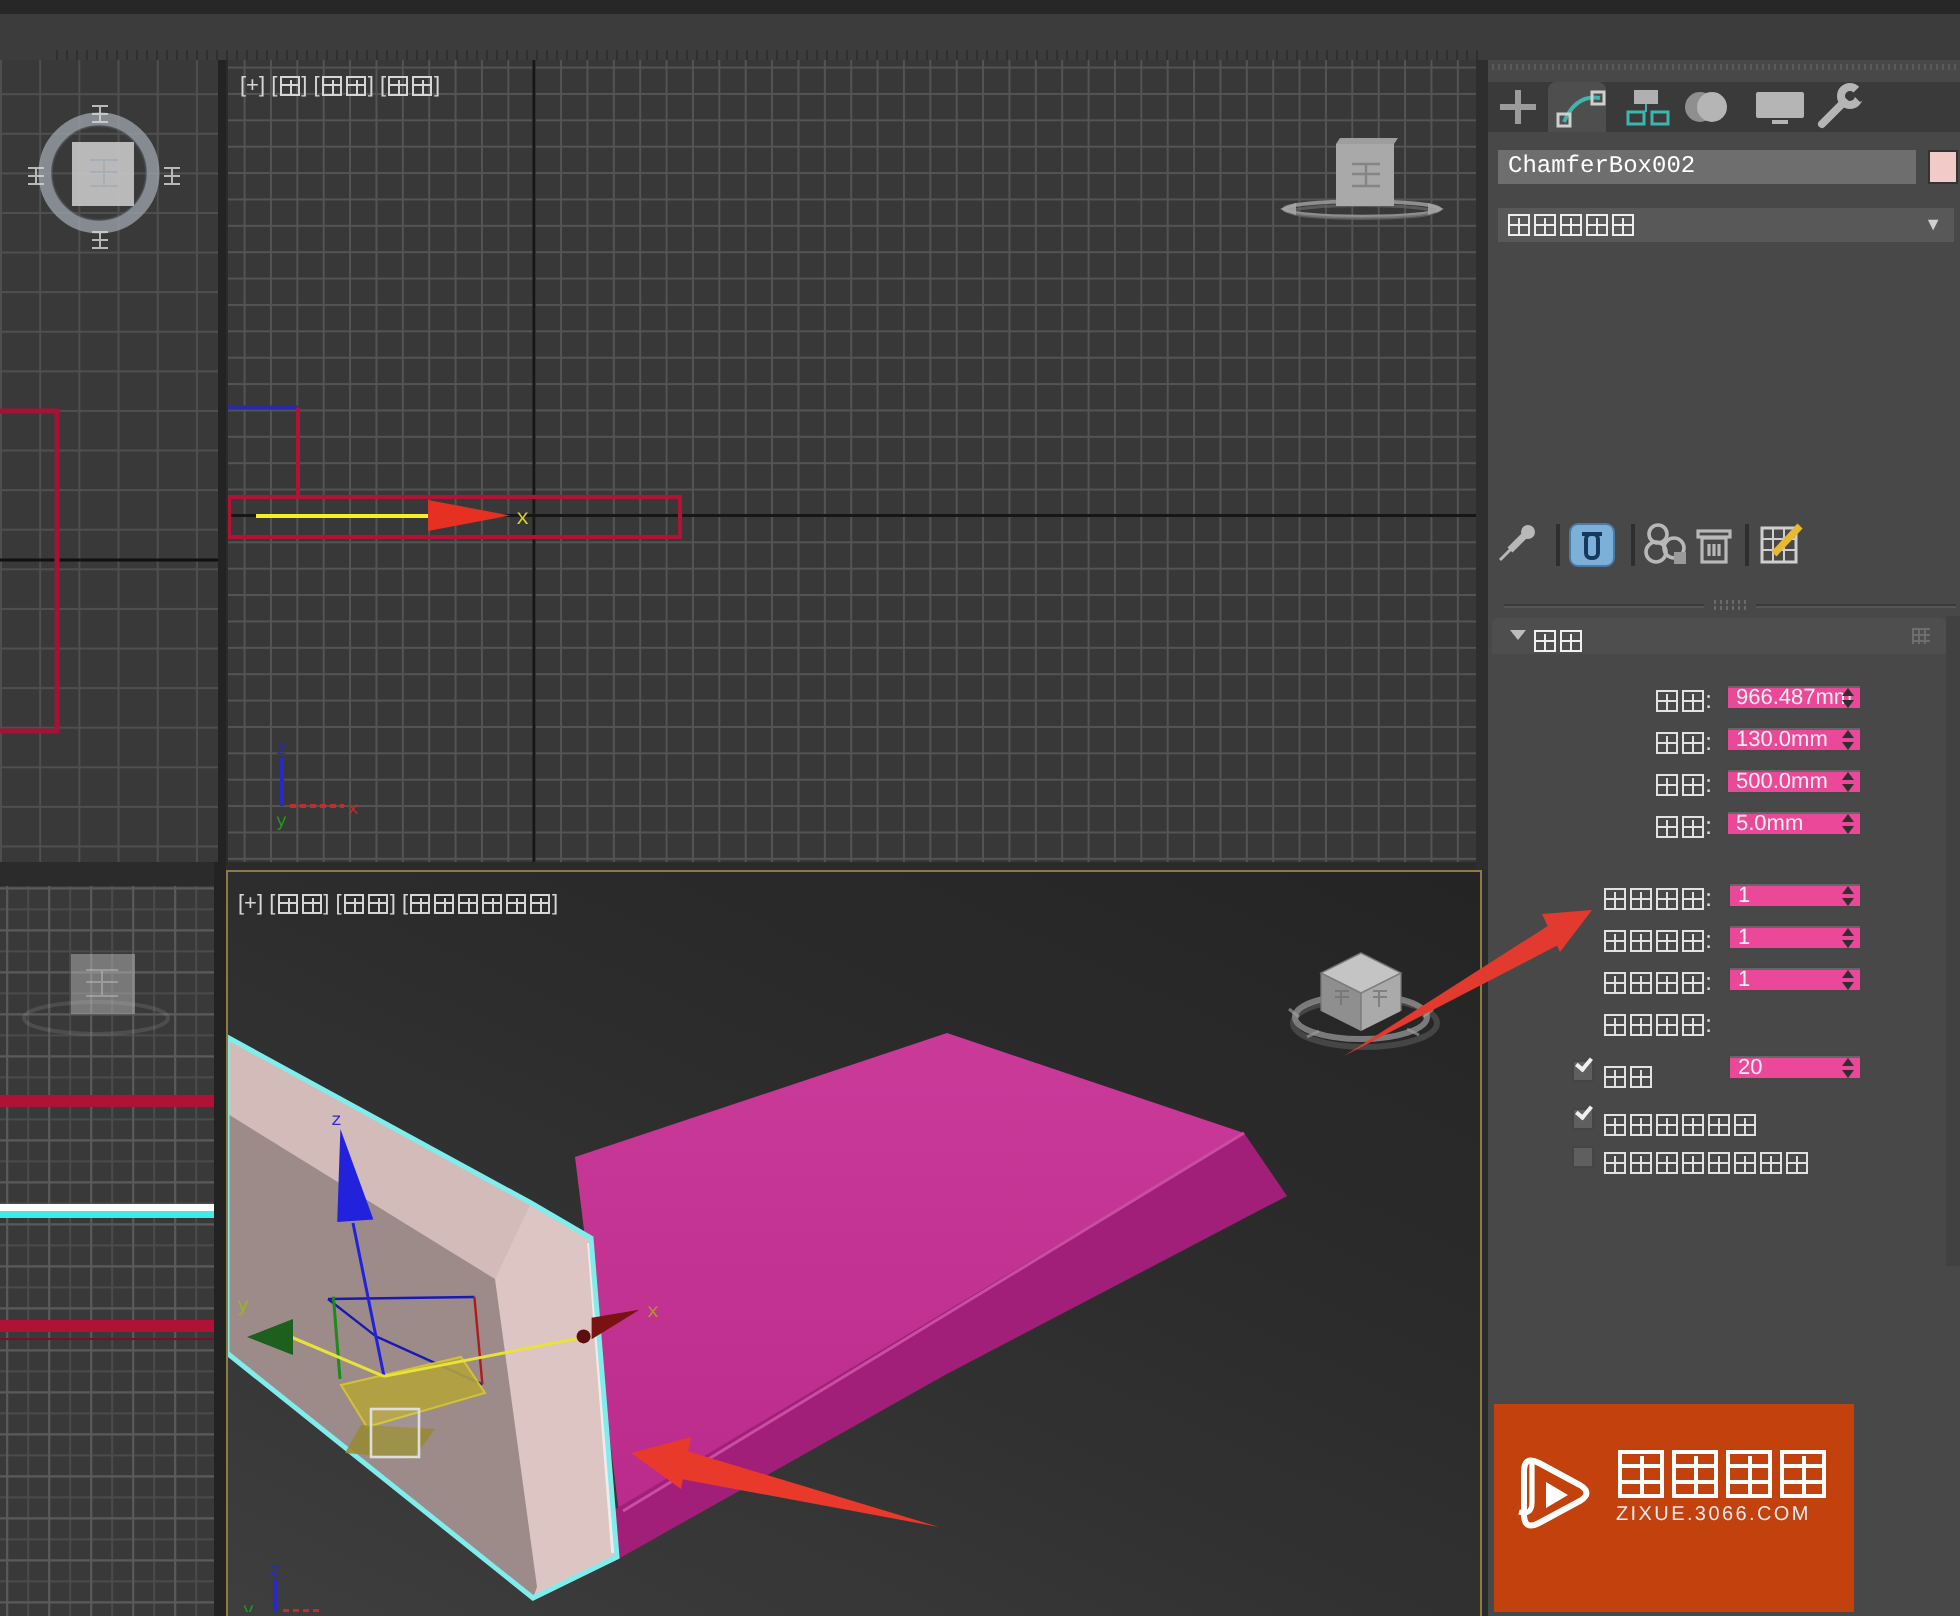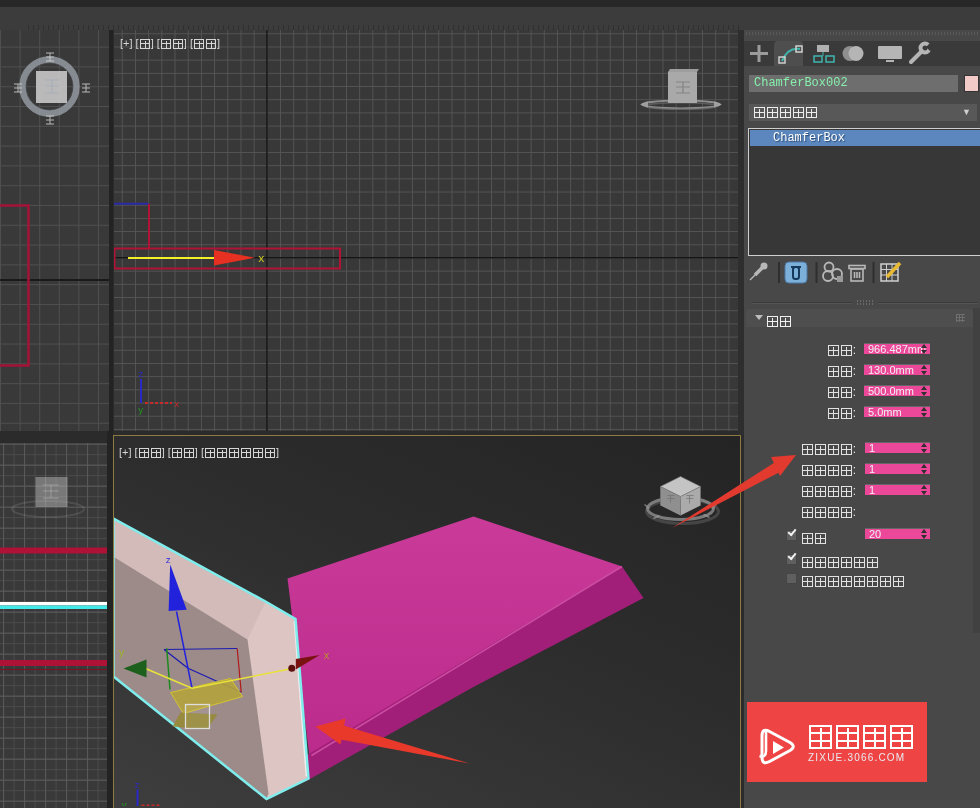--- a/index.html
+++ b/index.html
@@ -37,21 +37,21 @@
 background-image:linear-gradient(to right,#5a5a5a 1px,transparent 1px),linear-gradient(to bottom,#5a5a5a 1px,transparent 1px),linear-gradient(to right,#4b4b4b 1px,transparent 1px),linear-gradient(to bottom,#4b4b4b 1px,transparent 1px);
 background-size:21px 21px,21px 21px,10.5px 10.5px,10.5px 10.5px;background-position:3.1px 0.7px}
 #vpF{left:114px;top:30px;width:624px;height:401px;background:#383838;
 background-image:linear-gradient(to right,#545454 1px,transparent 1px),linear-gradient(to bottom,#545454 1px,transparent 1px);
 background-size:13.2px 13.2px;background-position:7.8px 3.3px}
 #vpP{left:113px;top:435px;width:628px;height:374px;border:1.5px solid #8e7b42;border-bottom:none;
 background:linear-gradient(205deg,#242424 0%,#2d2d2d 45%,#3e3e3e 100%)}
 .vlabel{position:absolute;left:6px;top:7px;color:#d6d6d6;font-size:11px;letter-spacing:0px;white-space:nowrap}
 
 #panel{left:744px;top:30px;width:236px;height:778px;background:#484848}
-.fld{position:absolute;background:#6e6e6e;color:#86efac;font-family:"Liberation Mono",monospace;font-size:12px;line-height:17px;padding-left:5px}
+.fld{position:absolute;background:#6e6e6e;color:#ffffff;font-family:"Liberation Mono",monospace;font-size:12px;line-height:17px;padding-left:5px}
 .spin{position:absolute;background:#ec4899;border:1px solid #474747;box-shadow:inset 0 1px 0 #666;color:#f0f0f0;font-size:11px;line-height:11px;padding:1px 0 0 4px}
 .lbl{position:absolute;color:#e2e2e2;font-size:12px;white-space:nowrap;text-align:right}
 .cb{position:absolute;width:11px;height:11px;background:#5f5f5f;border:1px solid #454545}
 .ud{position:absolute;right:2px;top:1px;width:7px;height:10px}
 .ud::before{content:"";position:absolute;left:0;top:0;border-left:3.5px solid transparent;border-right:3.5px solid transparent;border-bottom:4px solid #2f2f2f}
 .ud::after{content:"";position:absolute;left:0;bottom:0;border-left:3.5px solid transparent;border-right:3.5px solid transparent;border-top:4px solid #2f2f2f}
 .ck{position:absolute;left:1px;top:-2px;width:8px;height:5px;border-left:2px solid #f0f0f0;border-bottom:2px solid #f0f0f0;transform:rotate(-50deg)}
 </style></head>
 <body>
 <div id="app">
@@ -235,23 +235,20 @@
     </svg>
 
     <div class="fld" style="left:5px;top:45px;width:209px;height:17px">ChamferBox002</div>
     <div class="abs" style="left:220px;top:45px;width:15px;height:17px;background:#f2cac8;border:1px solid #333"></div>
 
     <div class="abs" style="left:5px;top:74px;width:228px;height:17px;background:#585858;color:#ededed;font-size:12px;line-height:17px;padding-left:4px">
       <i class="g g12"></i><i class="g g12"></i><i class="g g12"></i><i class="g g12"></i><i class="g g12"></i>
       <span style="position:absolute;right:6px;top:0;color:#cfcfcf;font-size:9px">▼</span>
     </div>
 
-    <div class="abs" style="left:4px;top:98px;width:232px;height:128px;background:#373737;border:1px solid #cfcfcf;border-right:none">
-      <div style="position:absolute;left:1px;top:1px;width:230px;height:16px;background:#5b87be;color:#fff;font-family:'Liberation Mono',monospace;font-size:12px;line-height:16px;padding-left:23px;text-shadow:1px 1px 1px #2a4a73">ChamferBox</div>
-    </div>
 
     <svg class="abs" style="left:0;top:228px" width="236" height="34">
       <g transform="translate(8,8)">
         <line x1="3" y1="9" x2="12" y2="0" stroke="#b8b8b8" stroke-width="3.5"></line>
         <line x1="-2" y1="14" x2="4" y2="8" stroke="#b8b8b8" stroke-width="1.5"></line>
         <circle cx="12" cy="0" r="3.5" fill="#b8b8b8"></circle>
       </g>
       <rect x="34" y="4" width="2" height="21" fill="#2e2e2e"></rect>
       <rect x="41" y="4" width="22" height="21" rx="4" fill="#7cb0d8" stroke="#4a7aa8"></rect>
       <rect x="49" y="9" width="6" height="12" rx="2.5" fill="none" stroke="#15395c" stroke-width="2"></rect>
@@ -319,21 +316,21 @@
       </div>
     <div class="lbl" style="left:801px;top:531px;text-align:left"><i class="g g12"></i><i class="g g12"></i></div>
     <div class="cb" style="left:786px;top:554px">
         <span class="ck"></span>
       </div>
     <div class="lbl" style="left:801px;top:555px;text-align:left"><i class="g g12"></i><i class="g g12"></i><i class="g g12"></i><i class="g g12"></i><i class="g g12"></i><i class="g g12"></i></div>
     <div class="cb" style="left:786px;top:573px"></div>
     <div class="lbl" style="left:801px;top:574px;text-align:left"><i class="g g12"></i><i class="g g12"></i><i class="g g12"></i><i class="g g12"></i><i class="g g12"></i><i class="g g12"></i><i class="g g12"></i><i class="g g12"></i></div>
   </div>
 
-  <div class="abs" style="left:747px;top:702px;width:180px;height:80px;background:#ef4444">
+  <div class="abs" style="left:747px;top:702px;width:180px;height:104px;background:#c2410c">
     <svg width="180" height="84" style="position:absolute">
       <path d="M15,34 Q15,25.5 22.5,29.5 L43,40.5 Q49.5,44.5 43,48.5 L22.5,59.5 Q15,63.5 15,55 Z" fill="none" stroke="#fff" stroke-width="3"></path>
       <polygon points="26,39 26,52 37,45.5" fill="#fff"></polygon>
       <path d="M19,28 L19,49 Q19,56 12.5,54" stroke="#fff" stroke-width="2.6" fill="none"></path>
     </svg>
     <div style="position:absolute;left:60px;top:23px;color:#fff"><i class="g g25"></i><i class="g g25"></i><i class="g g25"></i><i class="g g25"></i></div>
     <div style="position:absolute;left:61px;top:50px;color:#e8eaf0;font-size:10px;letter-spacing:1.2px">ZIXUE.3066.COM</div>
   </div>
 
   <svg class="abs" style="left:0;top:0;pointer-events:none" width="980" height="808">

